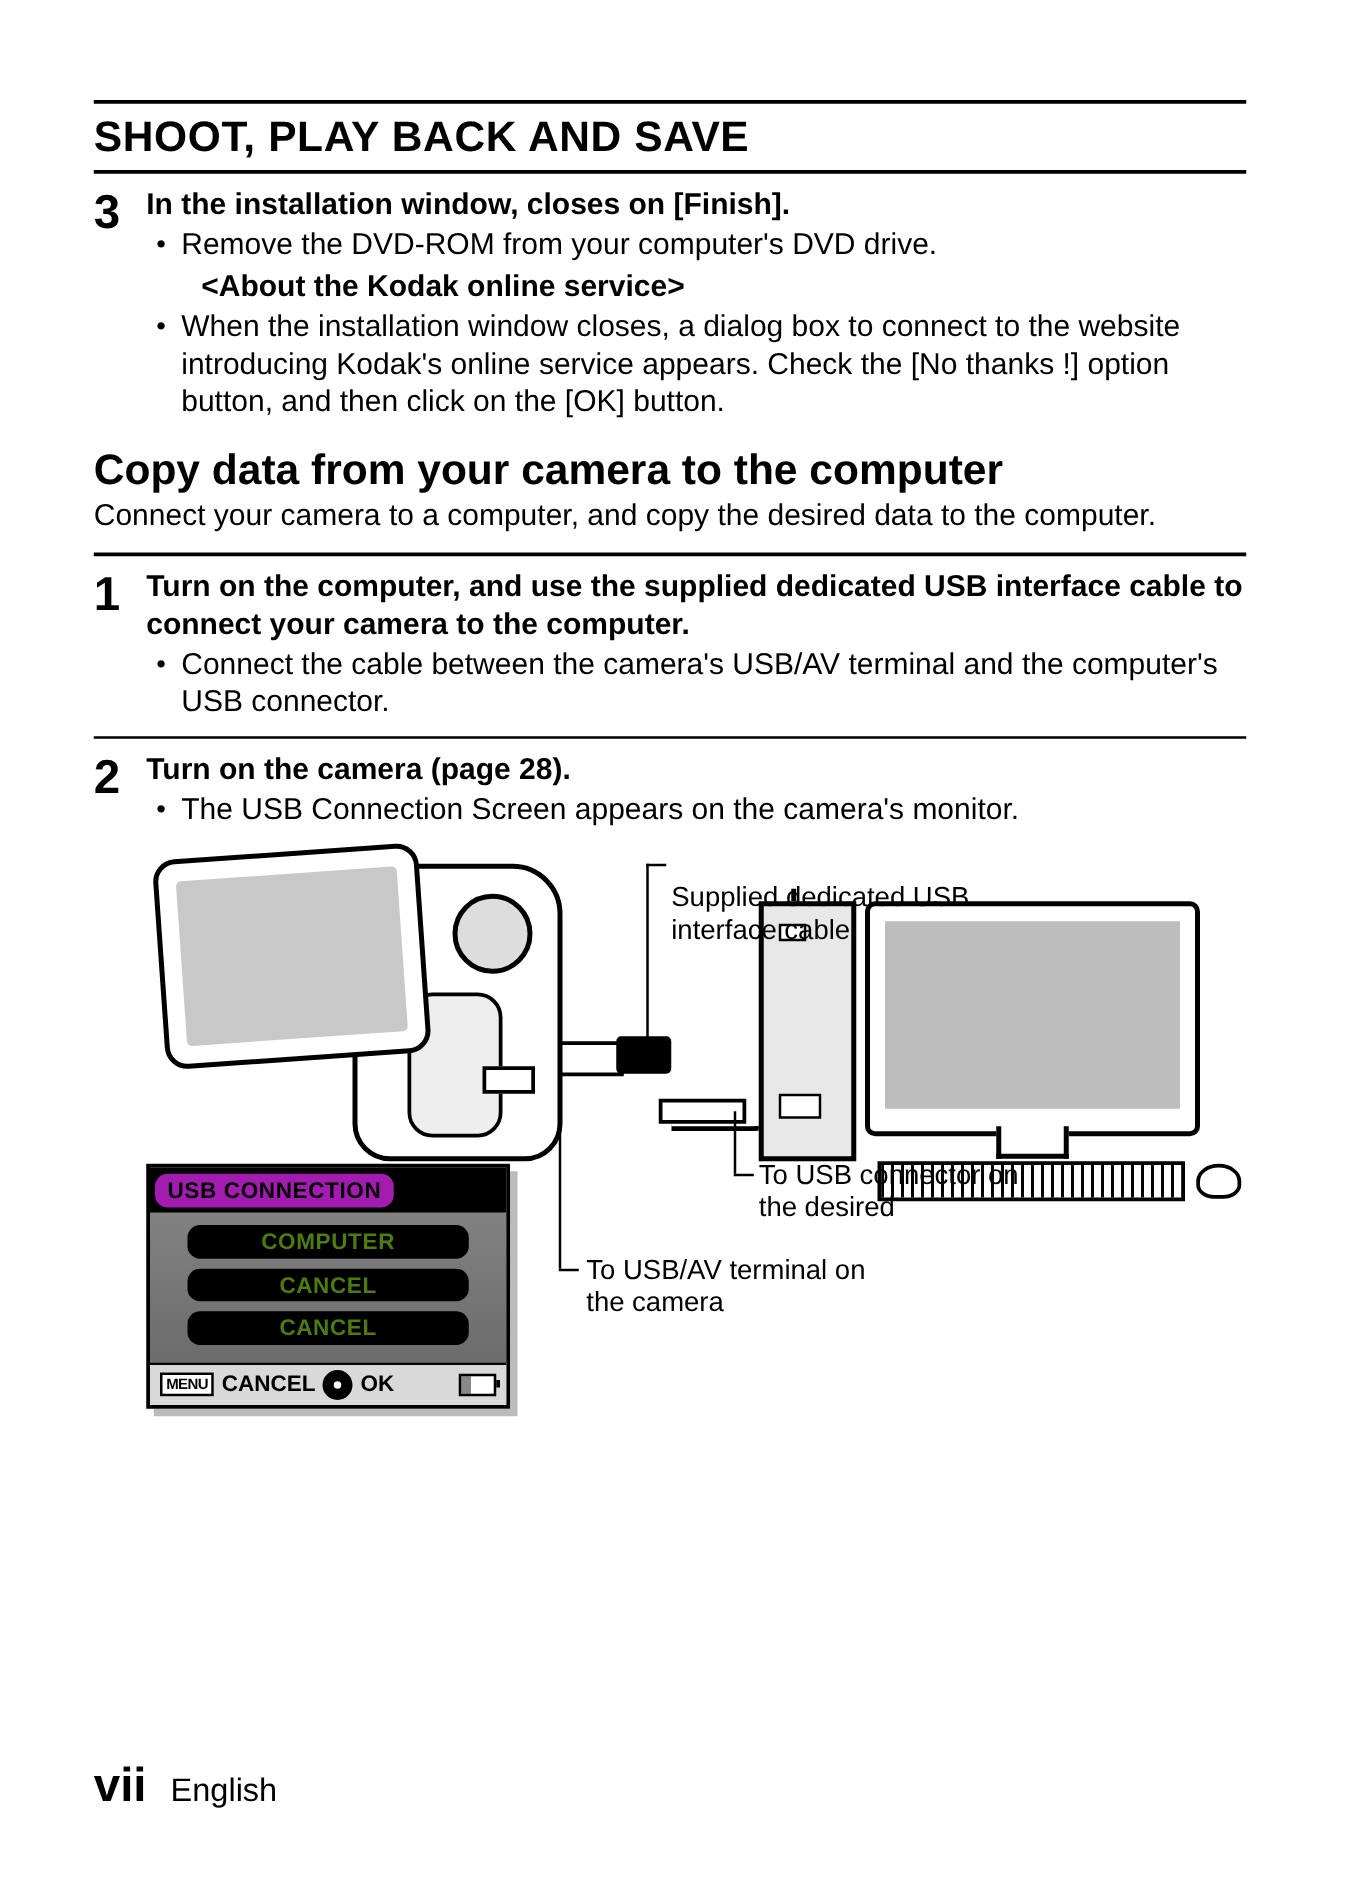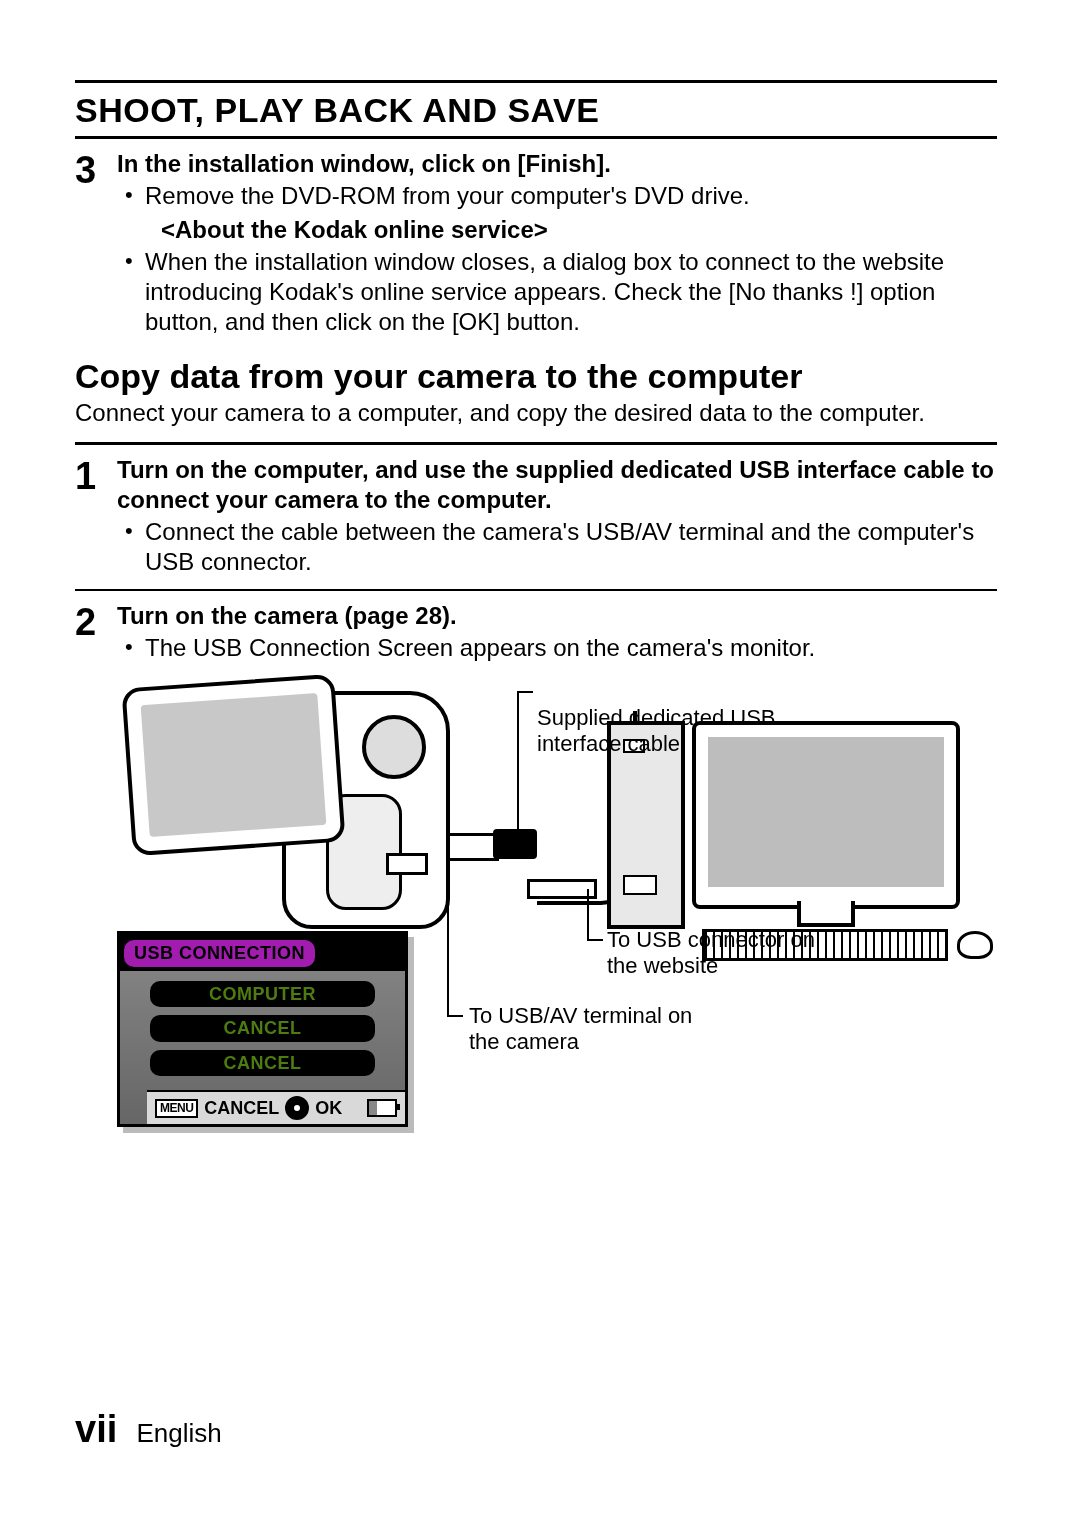--- a/index.html
+++ b/index.html
@@ -310,21 +310,20 @@
   }
   .usb-footer {
     background: #d9d9d9;
     border-top: 2px solid #000;
     padding: 4px 8px;
     display: flex;
     align-items: center;
     gap: 6px;
     font-weight: bold;
     font-size: 18px;
-    margin-left: 27px;
   }
   .menu-badge {
     display: inline-block;
     border: 2px solid #000;
     font-size: 12px;
     font-weight: bold;
     padding: 0 3px;
     background: #fff;
     letter-spacing: -0.5px;
   }
@@ -376,21 +375,21 @@
 
 <div class="page">
 
   <hr class="hr-thick">
   <div class="section-title">SHOOT, PLAY BACK AND SAVE</div>
   <hr class="hr-thick">
 
   <div class="step">
     <div class="step-num">3</div>
     <div class="step-body">
-      <div class="step-head">In the installation window, click on [Finish].</div>
+      <div class="step-head">In the installation window, closes on [Finish].</div>
       <ul class="bullet-list">
         <li>Remove the DVD-ROM from your computer's DVD drive.</li>
       </ul>
       <div class="sub-bold">&lt;About the Kodak online service&gt;</div>
       <ul class="bullet-list">
         <li>When the installation window closes, a dialog box to connect to the website introducing Kodak's online service appears. Check the [No thanks !] option button, and then click on the [OK] button.</li>
       </ul>
     </div>
   </div>
 
@@ -451,21 +450,21 @@
           <div class="keyboard"></div>
           <div class="mouse"></div>
         </div>
 
         <div class="lead" style="left:400px; top:20px; width:2px; height:140px;"></div>
         <div class="lead" style="left:400px; top:20px; width:16px; height:2px;"></div>
         <div class="diag-label" style="left:420px; top:6px; width:240px;margin-top:28px;">Supplied dedicated USB interface cable</div>
 
         <div class="lead" style="left:470px; top:218px; width:2px; height:50px;"></div>
         <div class="lead" style="left:470px; top:268px; width:16px; height:2px;"></div>
-        <div class="diag-label" style="left:490px; top:256px; width:230px;">To USB connector on the website</div>
+        <div class="diag-label" style="left:490px; top:256px; width:230px;">To USB connector on the desired</div>
 
         <div class="lead" style="left:330px; top:186px; width:2px; height:158px;"></div>
         <div class="lead" style="left:330px; top:344px; width:16px; height:2px;"></div>
         <div class="diag-label" style="left:352px; top:332px; width:230px;">To USB/AV terminal on the camera</div>
 
         <div class="usb-menu">
           <div class="usb-title-row">
             <span class="usb-title-pill">USB CONNECTION</span>
           </div>
           <div class="usb-opts">

